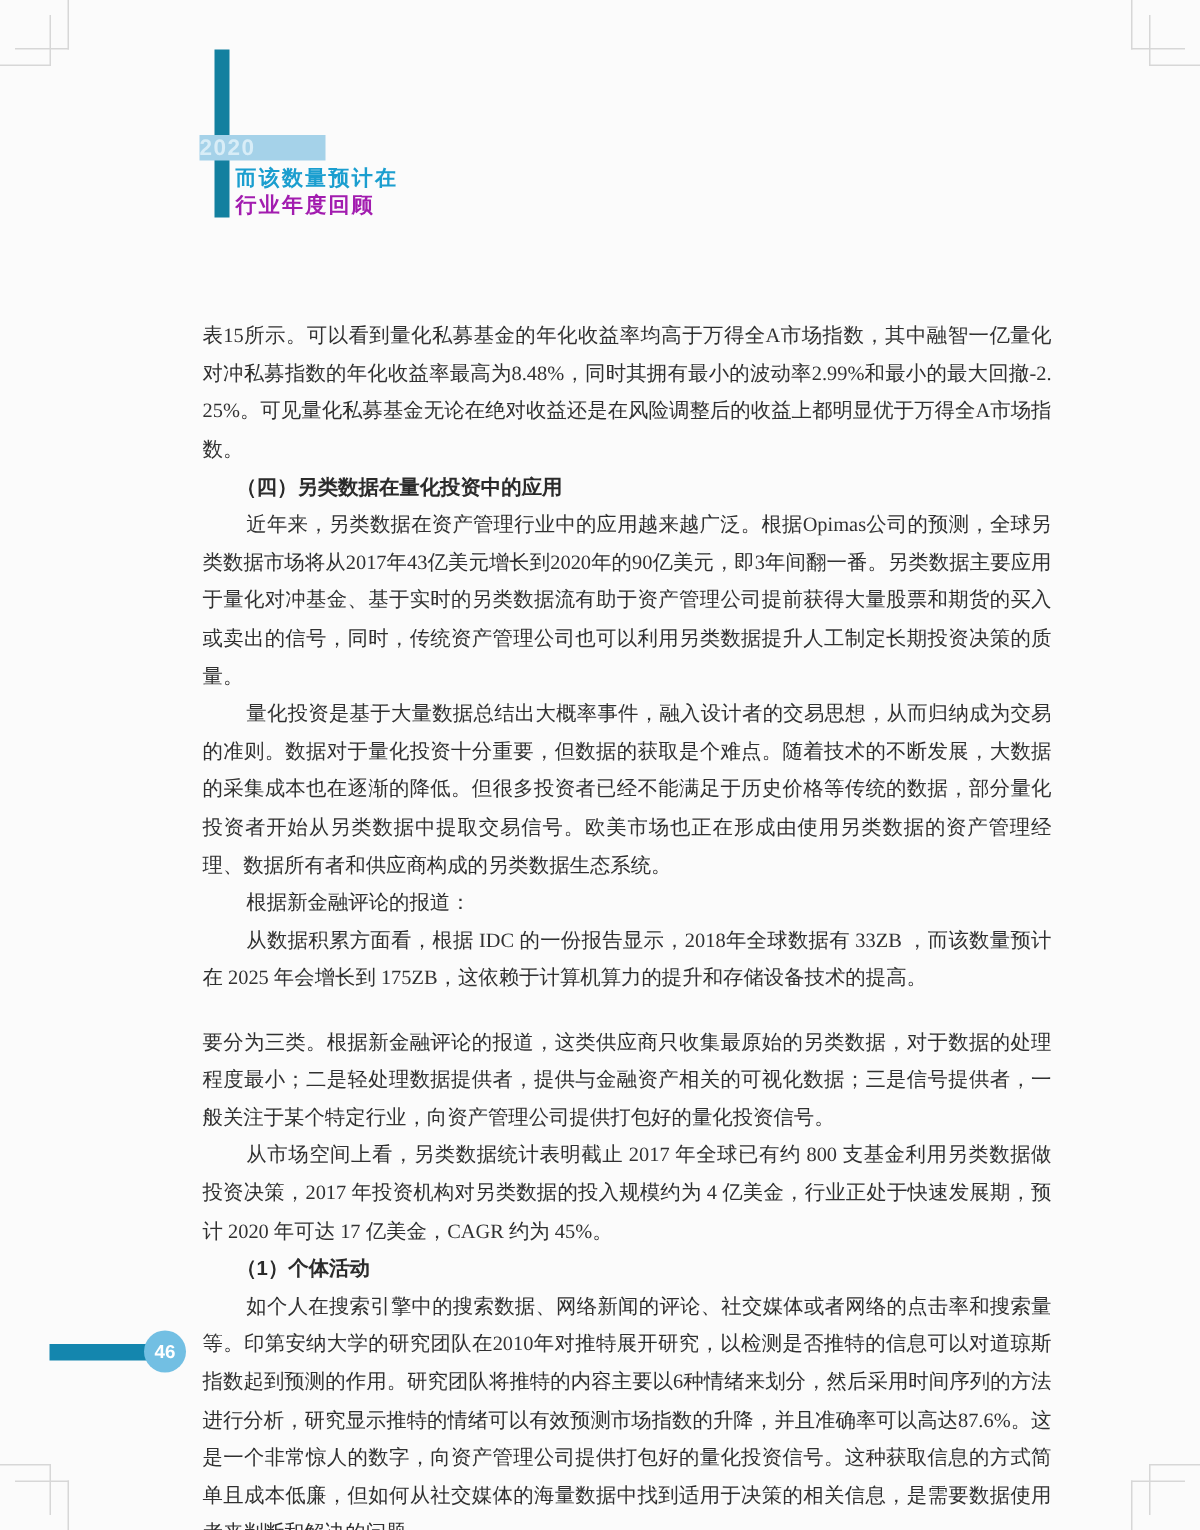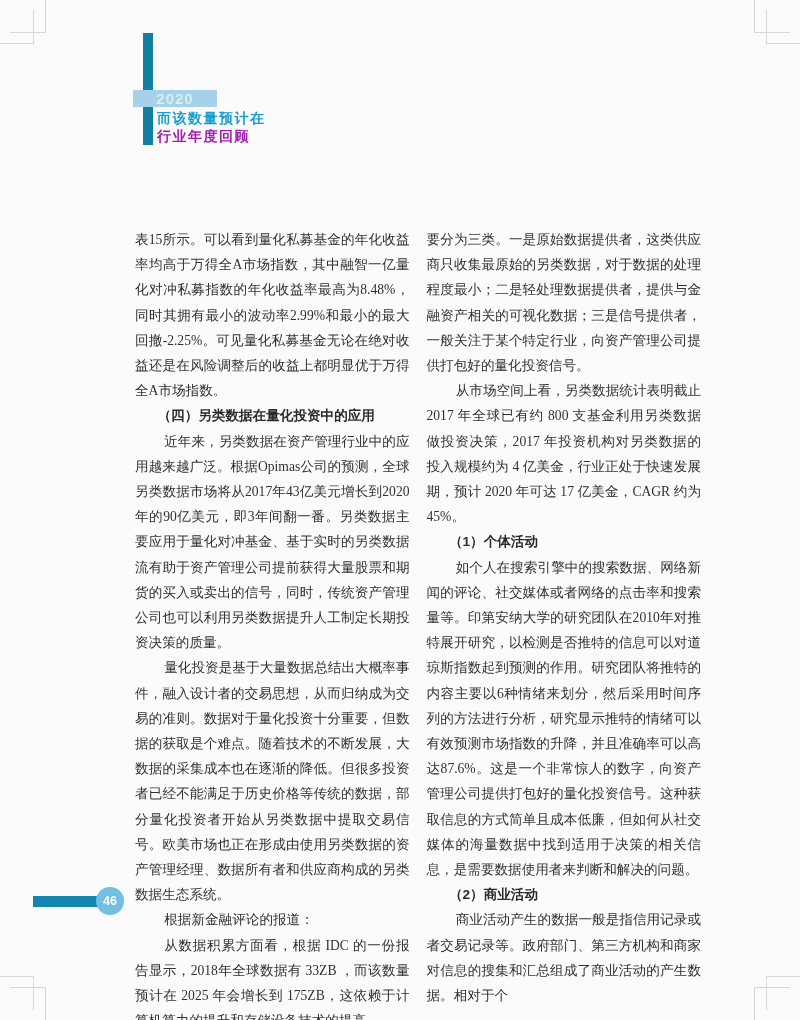--- a/index.html
+++ b/index.html
@@ -32,40 +32,40 @@
   .cm { width: 46px; height: 46px; }
 
   
   .hdr-bar {
     position: absolute; left: 143px; top: 33px;
     width: 10px; height: 112px;
   }
   .hdr-yearbox {
     position: absolute; left: 133px; top: 90px;
     width: 84px; height: 17px;
-    display: flex; align-items: center; justify-content: center;
+    display: flex; align-items: center; justify-content: flex-start;
   }
   .hdr-year {
     font-family: "Liberation Sans", sans-serif;
     font-weight: bold; font-size: 15px; letter-spacing: 1px;
   }
   .hdr-title {
     position: absolute; left: 157px;
     font-family: "Liberation Sans", sans-serif;
     font-weight: bold; font-size: 14px; letter-spacing: 1.5px;
     white-space: nowrap;
   }
   .hdr-title-1 { top: 110px; }
   .hdr-title-2 { top: 128px; }
 
   
   .columns {
-    position: absolute; left: 135px; top: 227px;
+    position: absolute; left: 135px; top: 211px;
     width: 566px; height: 640px;
-    display: flex; gap: 17px;
+    display: flex; gap: 17px; flex-direction: column;
   }
   .col { flex: 1; min-width: 0; }
   .col p {
     margin: 0;
     font-size: 13.6px;
     line-height: 25.2px;
     color: #303030;
     text-align: justify;
     text-justify: inter-character;
     word-break: break-all;
@@ -121,21 +121,21 @@
 <div class="columns">
   <div class="col">
       <p class="plain">表15所示。可以看到量化私募基金的年化收益率均高于万得全A市场指数，其中融智一亿量化对冲私募指数的年化收益率最高为8.48%，同时其拥有最小的波动率2.99%和最小的最大回撤-2.25%。可见量化私募基金无论在绝对收益还是在风险调整后的收益上都明显优于万得全A市场指数。</p>
       <p class="heading">（四）另类数据在量化投资中的应用</p>
       <p class="indent">近年来，另类数据在资产管理行业中的应用越来越广泛。根据Opimas公司的预测，全球另类数据市场将从2017年43亿美元增长到2020年的90亿美元，即3年间翻一番。另类数据主要应用于量化对冲基金、基于实时的另类数据流有助于资产管理公司提前获得大量股票和期货的买入或卖出的信号，同时，传统资产管理公司也可以利用另类数据提升人工制定长期投资决策的质量。</p>
       <p class="indent">量化投资是基于大量数据总结出大概率事件，融入设计者的交易思想，从而归纳成为交易的准则。数据对于量化投资十分重要，但数据的获取是个难点。随着技术的不断发展，大数据的采集成本也在逐渐的降低。但很多投资者已经不能满足于历史价格等传统的数据，部分量化投资者开始从另类数据中提取交易信号。欧美市场也正在形成由使用另类数据的资产管理经理、数据所有者和供应商构成的另类数据生态系统。</p>
       <p class="indent">根据新金融评论的报道：</p>
       <p class="indent">从数据积累方面看，根据 IDC 的一份报告显示，2018年全球数据有 33ZB ，而该数量预计在 2025 年会增长到 175ZB，这依赖于计算机算力的提升和存储设备技术的提高。</p>
     </div>
   <div class="col">
-      <p class="plain">要分为三类。一是原始数据提供者，这类供应商只收集最原始的另类数据，对于数据的处理程度最小；二是轻处理数据提供者，提供与金融资产相关的可视化数据；三是信号提供者，一般关注于某个特定行业，向资产管理公司提供打包好的量化投资信号。</p>
+      <p class="plain">要分为三类。根据新金融评论的报道，这类供应商只收集最原始的另类数据，对于数据的处理程度最小；二是轻处理数据提供者，提供与金融资产相关的可视化数据；三是信号提供者，一般关注于某个特定行业，向资产管理公司提供打包好的量化投资信号。</p>
       <p class="indent">从市场空间上看，另类数据统计表明截止 2017 年全球已有约 800 支基金利用另类数据做投资决策，2017 年投资机构对另类数据的投入规模约为 4 亿美金，行业正处于快速发展期，预计 2020 年可达 17 亿美金，CAGR 约为 45%。</p>
       <p class="subheading">（1）个体活动</p>
       <p class="indent">如个人在搜索引擎中的搜索数据、网络新闻的评论、社交媒体或者网络的点击率和搜索量等。印第安纳大学的研究团队在2010年对推特展开研究，以检测是否推特的信息可以对道琼斯指数起到预测的作用。研究团队将推特的内容主要以6种情绪来划分，然后采用时间序列的方法进行分析，研究显示推特的情绪可以有效预测市场指数的升降，并且准确率可以高达87.6%。这是一个非常惊人的数字，向资产管理公司提供打包好的量化投资信号。这种获取信息的方式简单且成本低廉，但如何从社交媒体的海量数据中找到适用于决策的相关信息，是需要数据使用者来判断和解决的问题。</p>
       <p class="subheading">（2）商业活动</p>
       <p class="indent">商业活动产生的数据一般是指信用记录或者交易记录等。政府部门、第三方机构和商家对信息的搜集和汇总组成了商业活动的产生数据。相对于个</p>
     </div>
 </div>
 
 <div class="pg-bar" style="background: rgb(20, 134, 174);"></div>
 <div class="pg-circle" style="background: rgb(114, 191, 227);">

